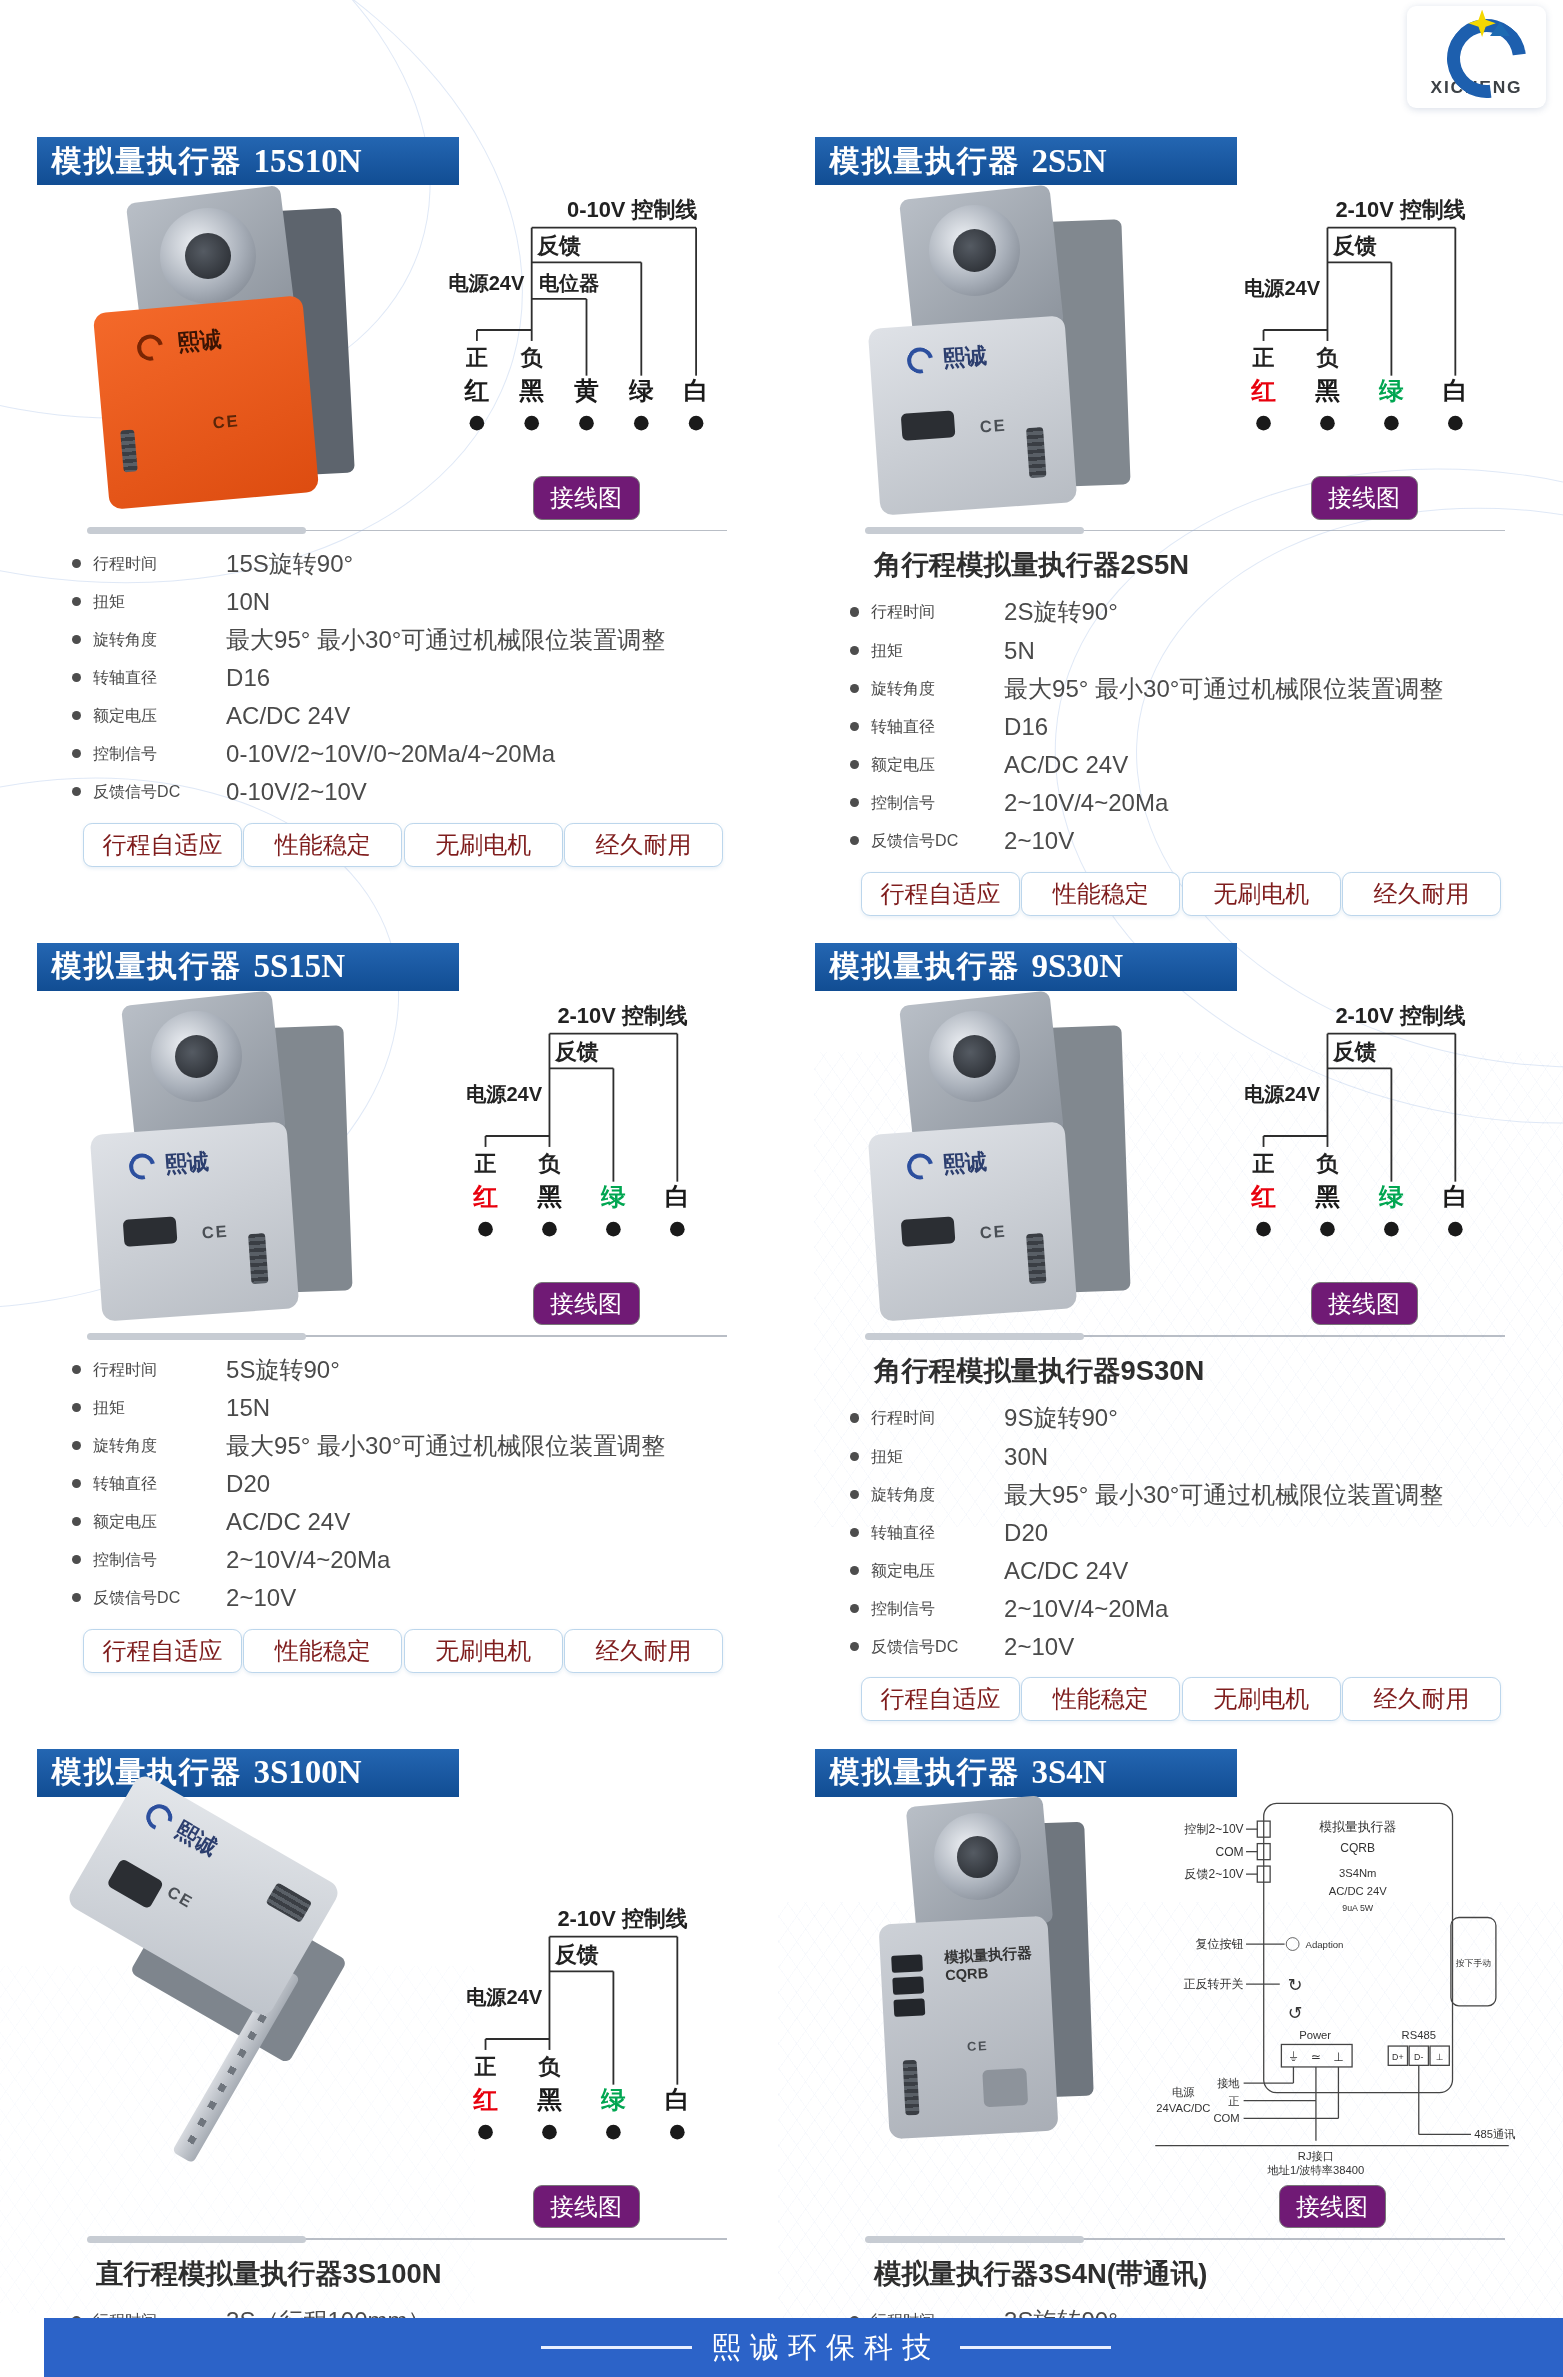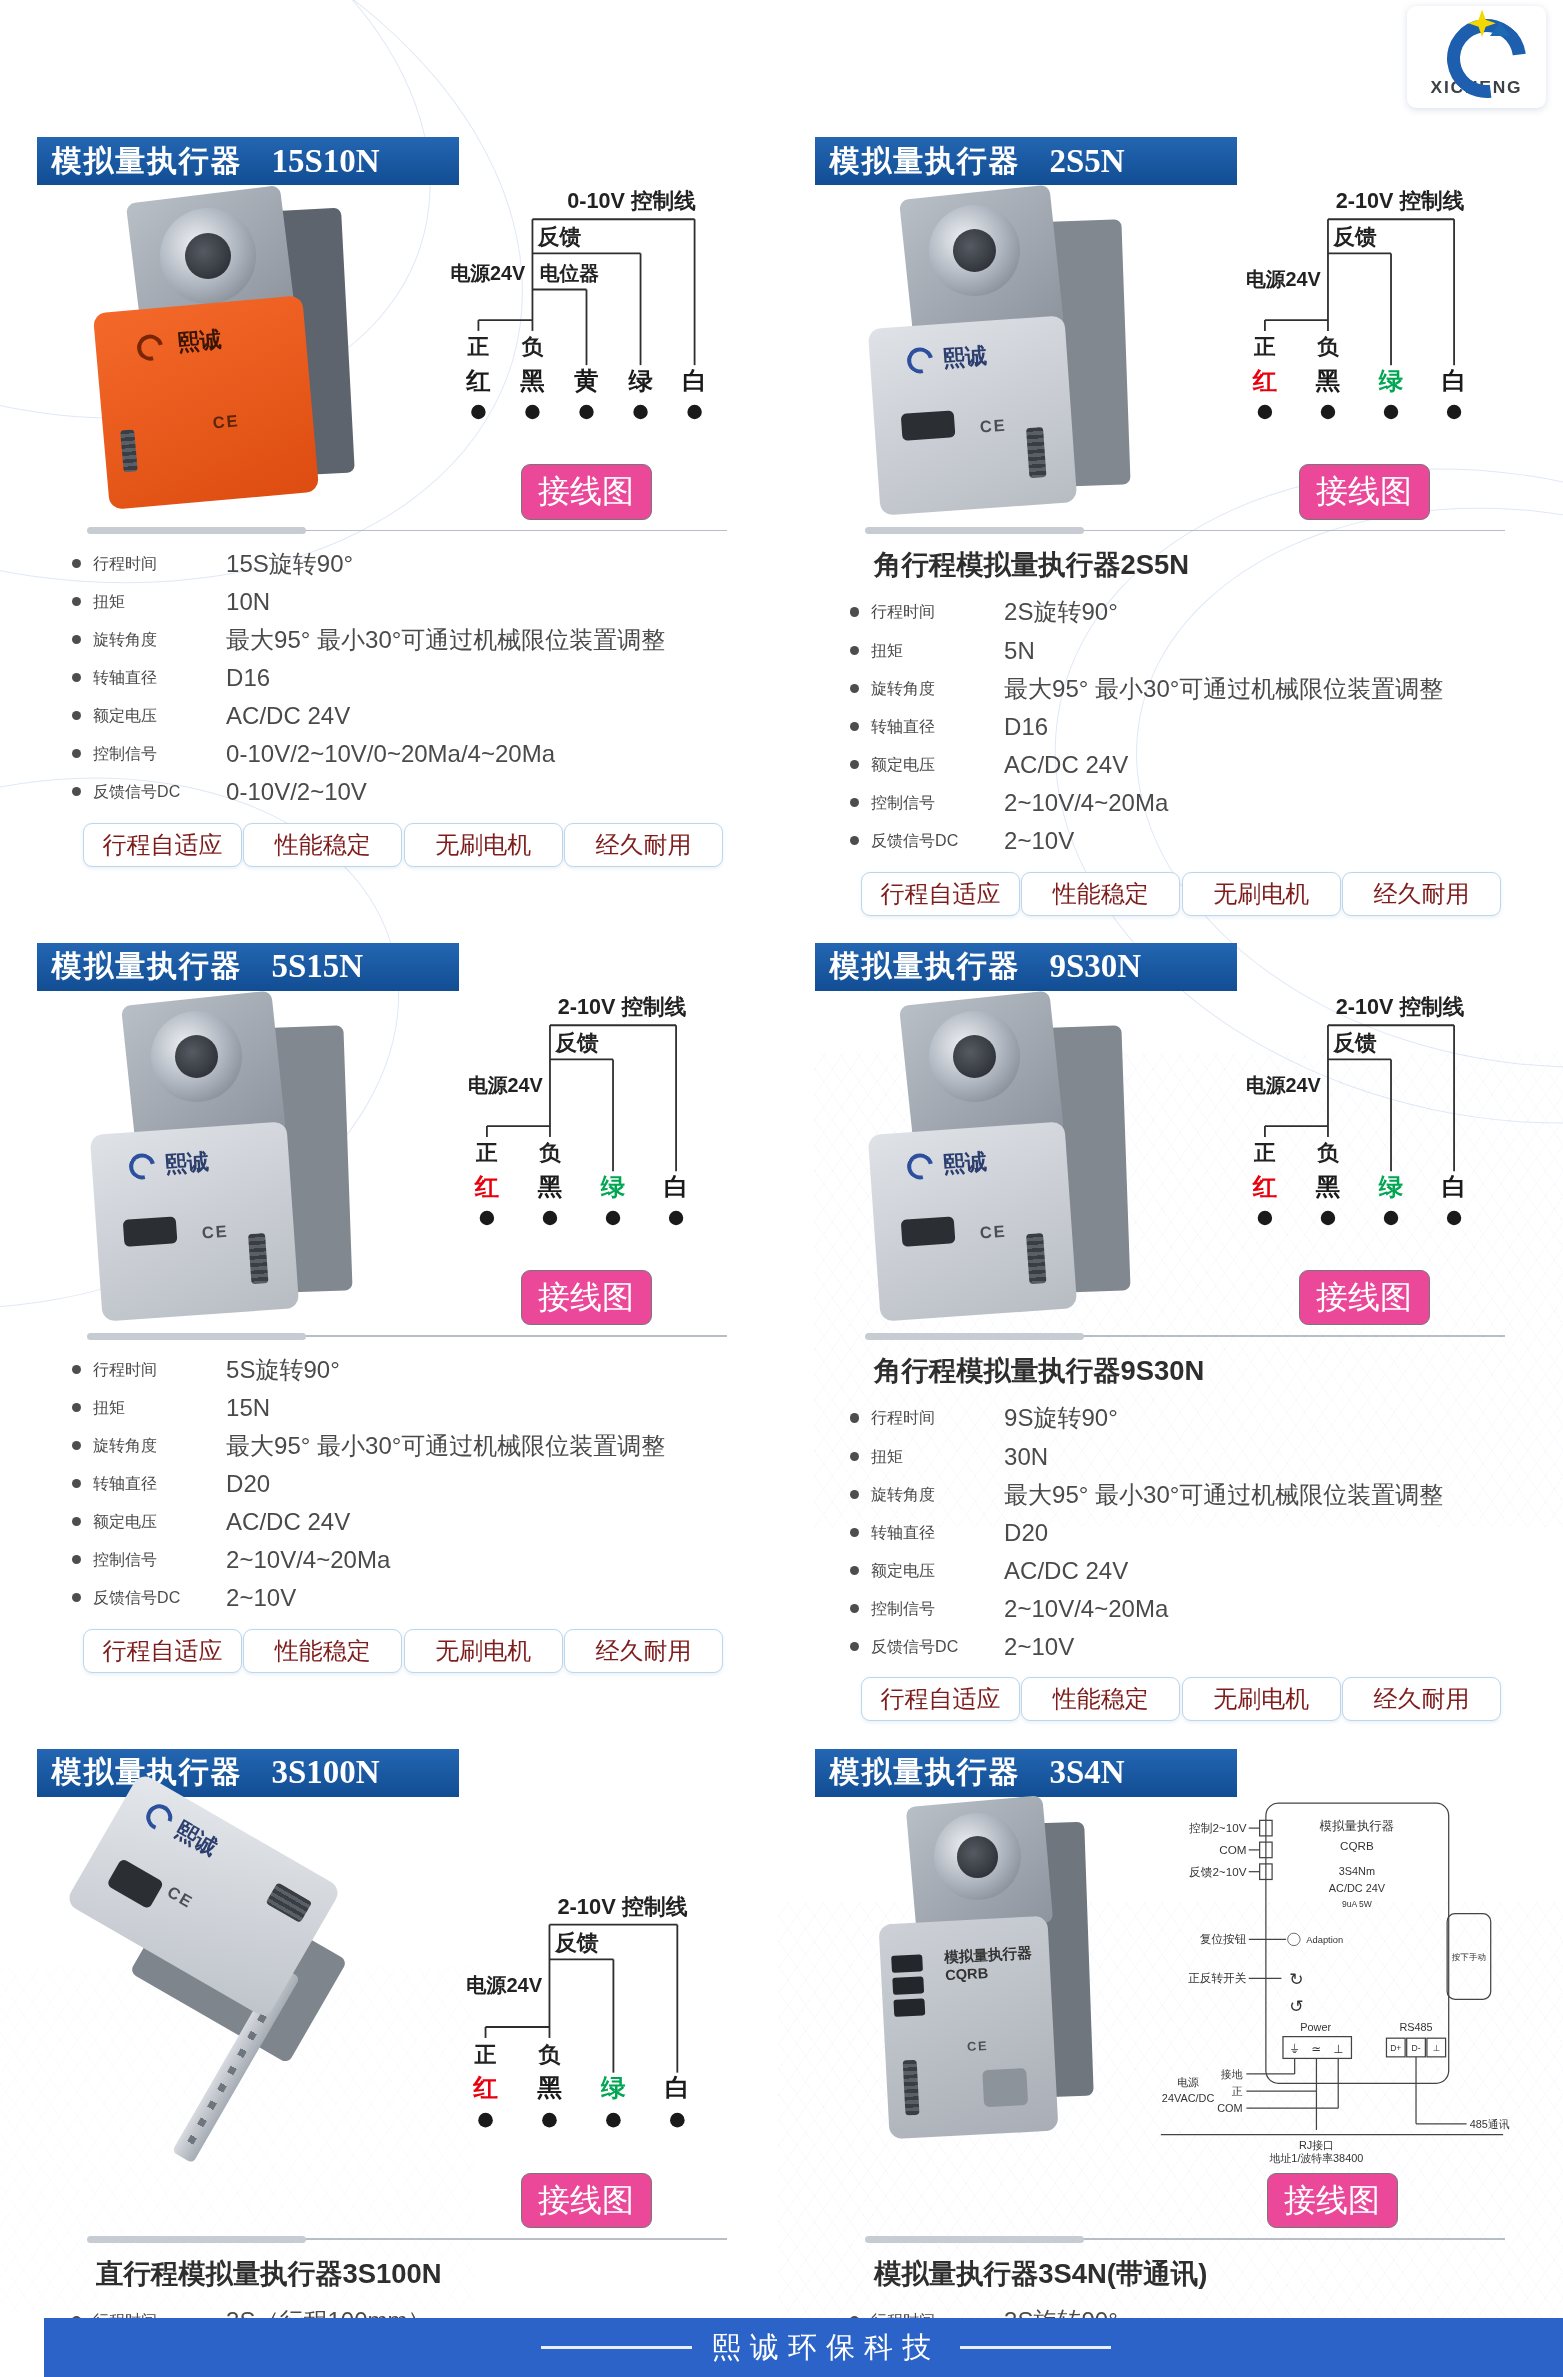--- a/index.html
+++ b/index.html
@@ -37,21 +37,21 @@
     border-left:10px solid transparent;border-right:10px solid transparent;border-bottom:14.6px solid #1d6ab2;}
   .logo-text{font-size:17.4px;font-weight:bold;letter-spacing:1.8px;color:#3c4146;margin-top:1.8px;}
 
   
   .grid{position:absolute;left:37px;top:137px;width:1509px;
     display:grid;grid-template-columns:732px 732px;column-gap:46px;row-gap:27.4px;}
   .card{width:732px;position:relative;}
   .card-header{width:422px;height:48px;display:flex;align-items:center;
     background:linear-gradient(180deg,#2466b2,#114d93);padding-left:14.6px;box-sizing:border-box;}
   .hdr-cn{color:#fff;font-size:30px;font-weight:bold;letter-spacing:1.8px;}
-  .hdr-model{color:#fff;font-size:33px;font-weight:600;margin-left:29px;
+  .hdr-model{color:#fff;font-size:33px;font-weight:600;margin-left:11px;
     font-family:"Liberation Serif","DejaVu Serif",serif;}
   .card-body{display:flex;height:340px;}
   .card.tall .card-body{height:437px;}
   .device-wrap{width:366px;position:relative;}
   .diagram-slot{flex:1;display:flex;flex-direction:column;align-items:center;justify-content:flex-end;
     padding-bottom:5.5px;}
   .divider{display:flex;align-items:center;height:7.3px;margin:1.8px 0 5.5px 50px;width:640px;}
   .divider .thick{width:219px;height:6.4px;border-radius:3.7px;background:#c7ccd3;}
   .divider .thin{flex:1;height:1.8px;background:#b9bec6;margin-left:-128px;z-index:-1;}
   .card-title{margin:12.8px 0 0 59px;font-size:27.4px;font-weight:600;color:#2e2e2e;}
@@ -59,21 +59,21 @@
   .spec-row{display:flex;align-items:flex-start;margin-bottom:9.1px;line-height:29px;}
   .bullet{width:9.1px;height:9.1px;border-radius:50%;background:#4d4d4d;margin-top:10px;flex-shrink:0;}
   .spec-label{margin-left:12px;width:133px;font-size:16px;color:#4a4a4a;flex-shrink:0;}
   .spec-value{font-size:24px;color:#4a4a4a;}
   .tags{display:flex;justify-content:space-between;padding:0 46px;margin-top:16.5px;}
   .tag{width:157px;height:42px;border:1.8px solid #bcd6ec;border-radius:9.1px;background:#fff;
     box-shadow:0 1.8px 3.7px rgba(120,160,200,.15);display:flex;align-items:center;justify-content:center;
     font-size:24px;color:#7f1d1d;}
 
   
-  .wiring-badge{margin-top:9.1px;background:#ec4899;color:#fff;font-size:32px;
+  .wiring-badge{margin-top:9.1px;background:#701a75;color:#fff;font-size:24px;
     padding:4.6px 16.5px;border-radius:9.1px;border:1.8px solid #777;}
   svg text{font-family:"Liberation Sans","DejaVu Sans",sans-serif;}
   .diag line,.diag rect.box,.diag circle.ring{stroke:#2e2e2e;stroke-width:2;fill:none;}
   .diag .lbl{fill:#222;font-weight:bold;}
   .diag .wire-name{font-weight:bold;}
   .cdiag line,.cdiag rect{stroke:#444;stroke-width:1.6;fill:none;}
   .cdiag text{fill:#333;}
 
   
   .device{position:absolute;inset:0;}

